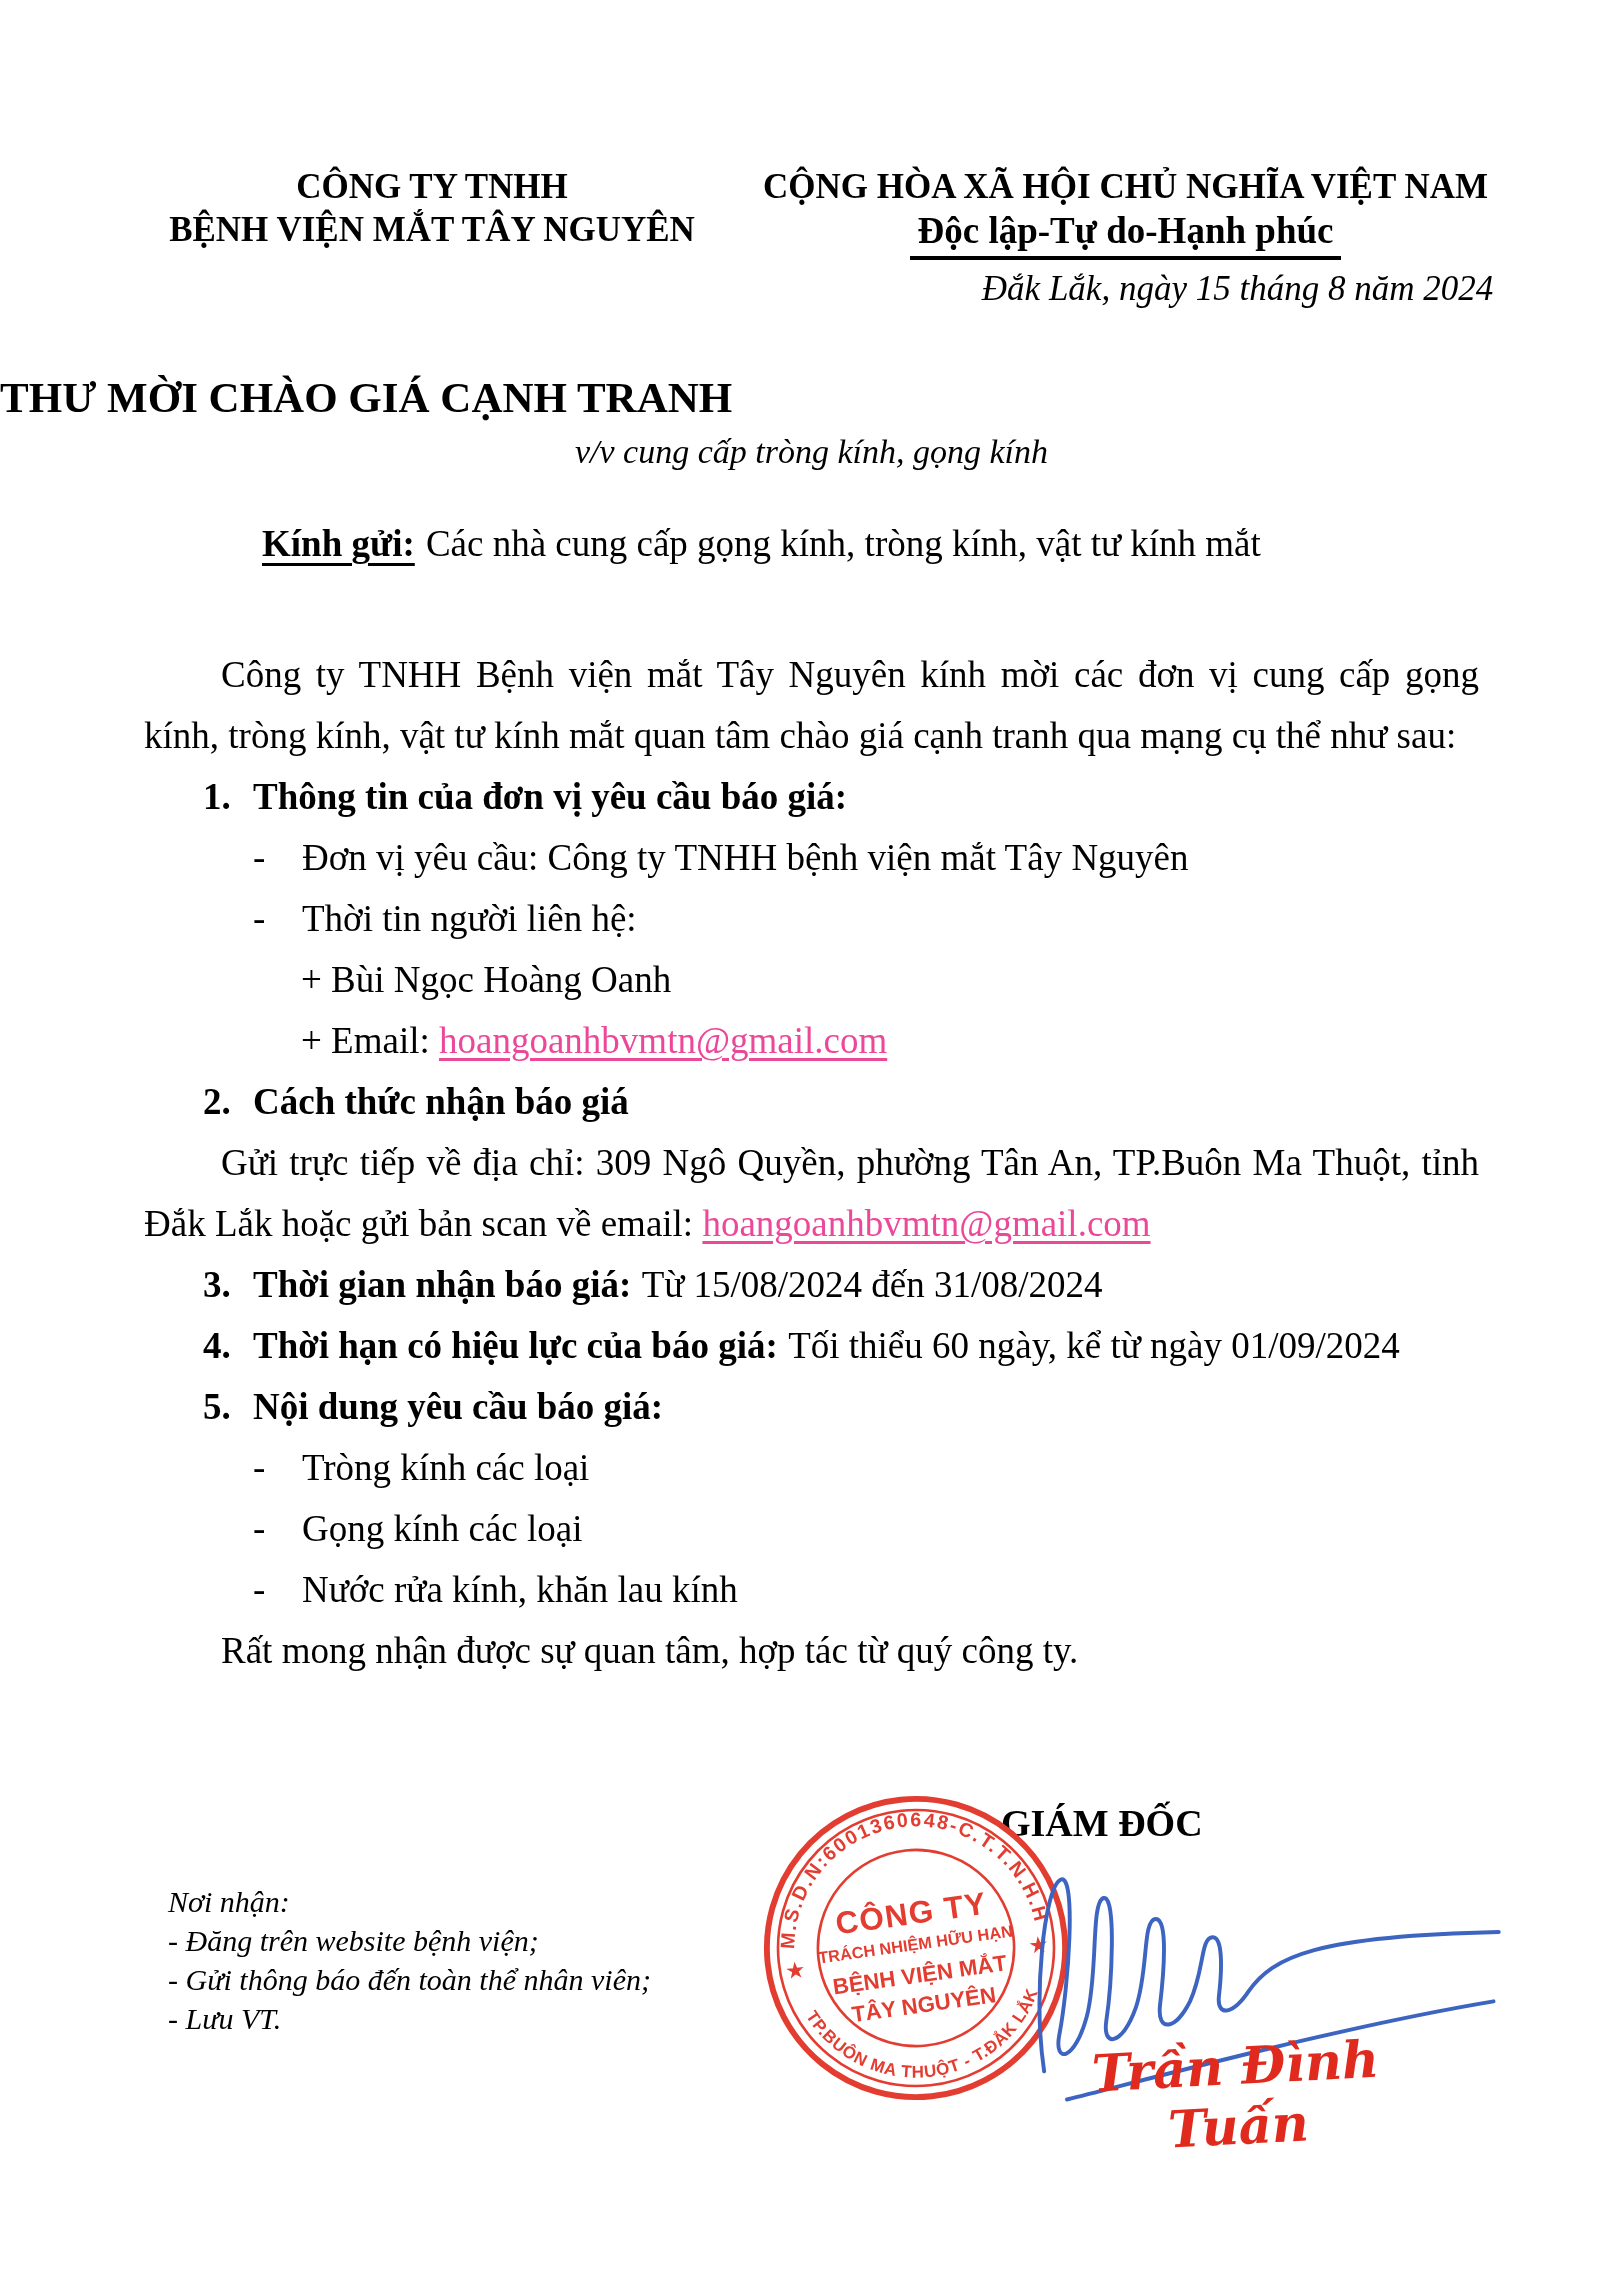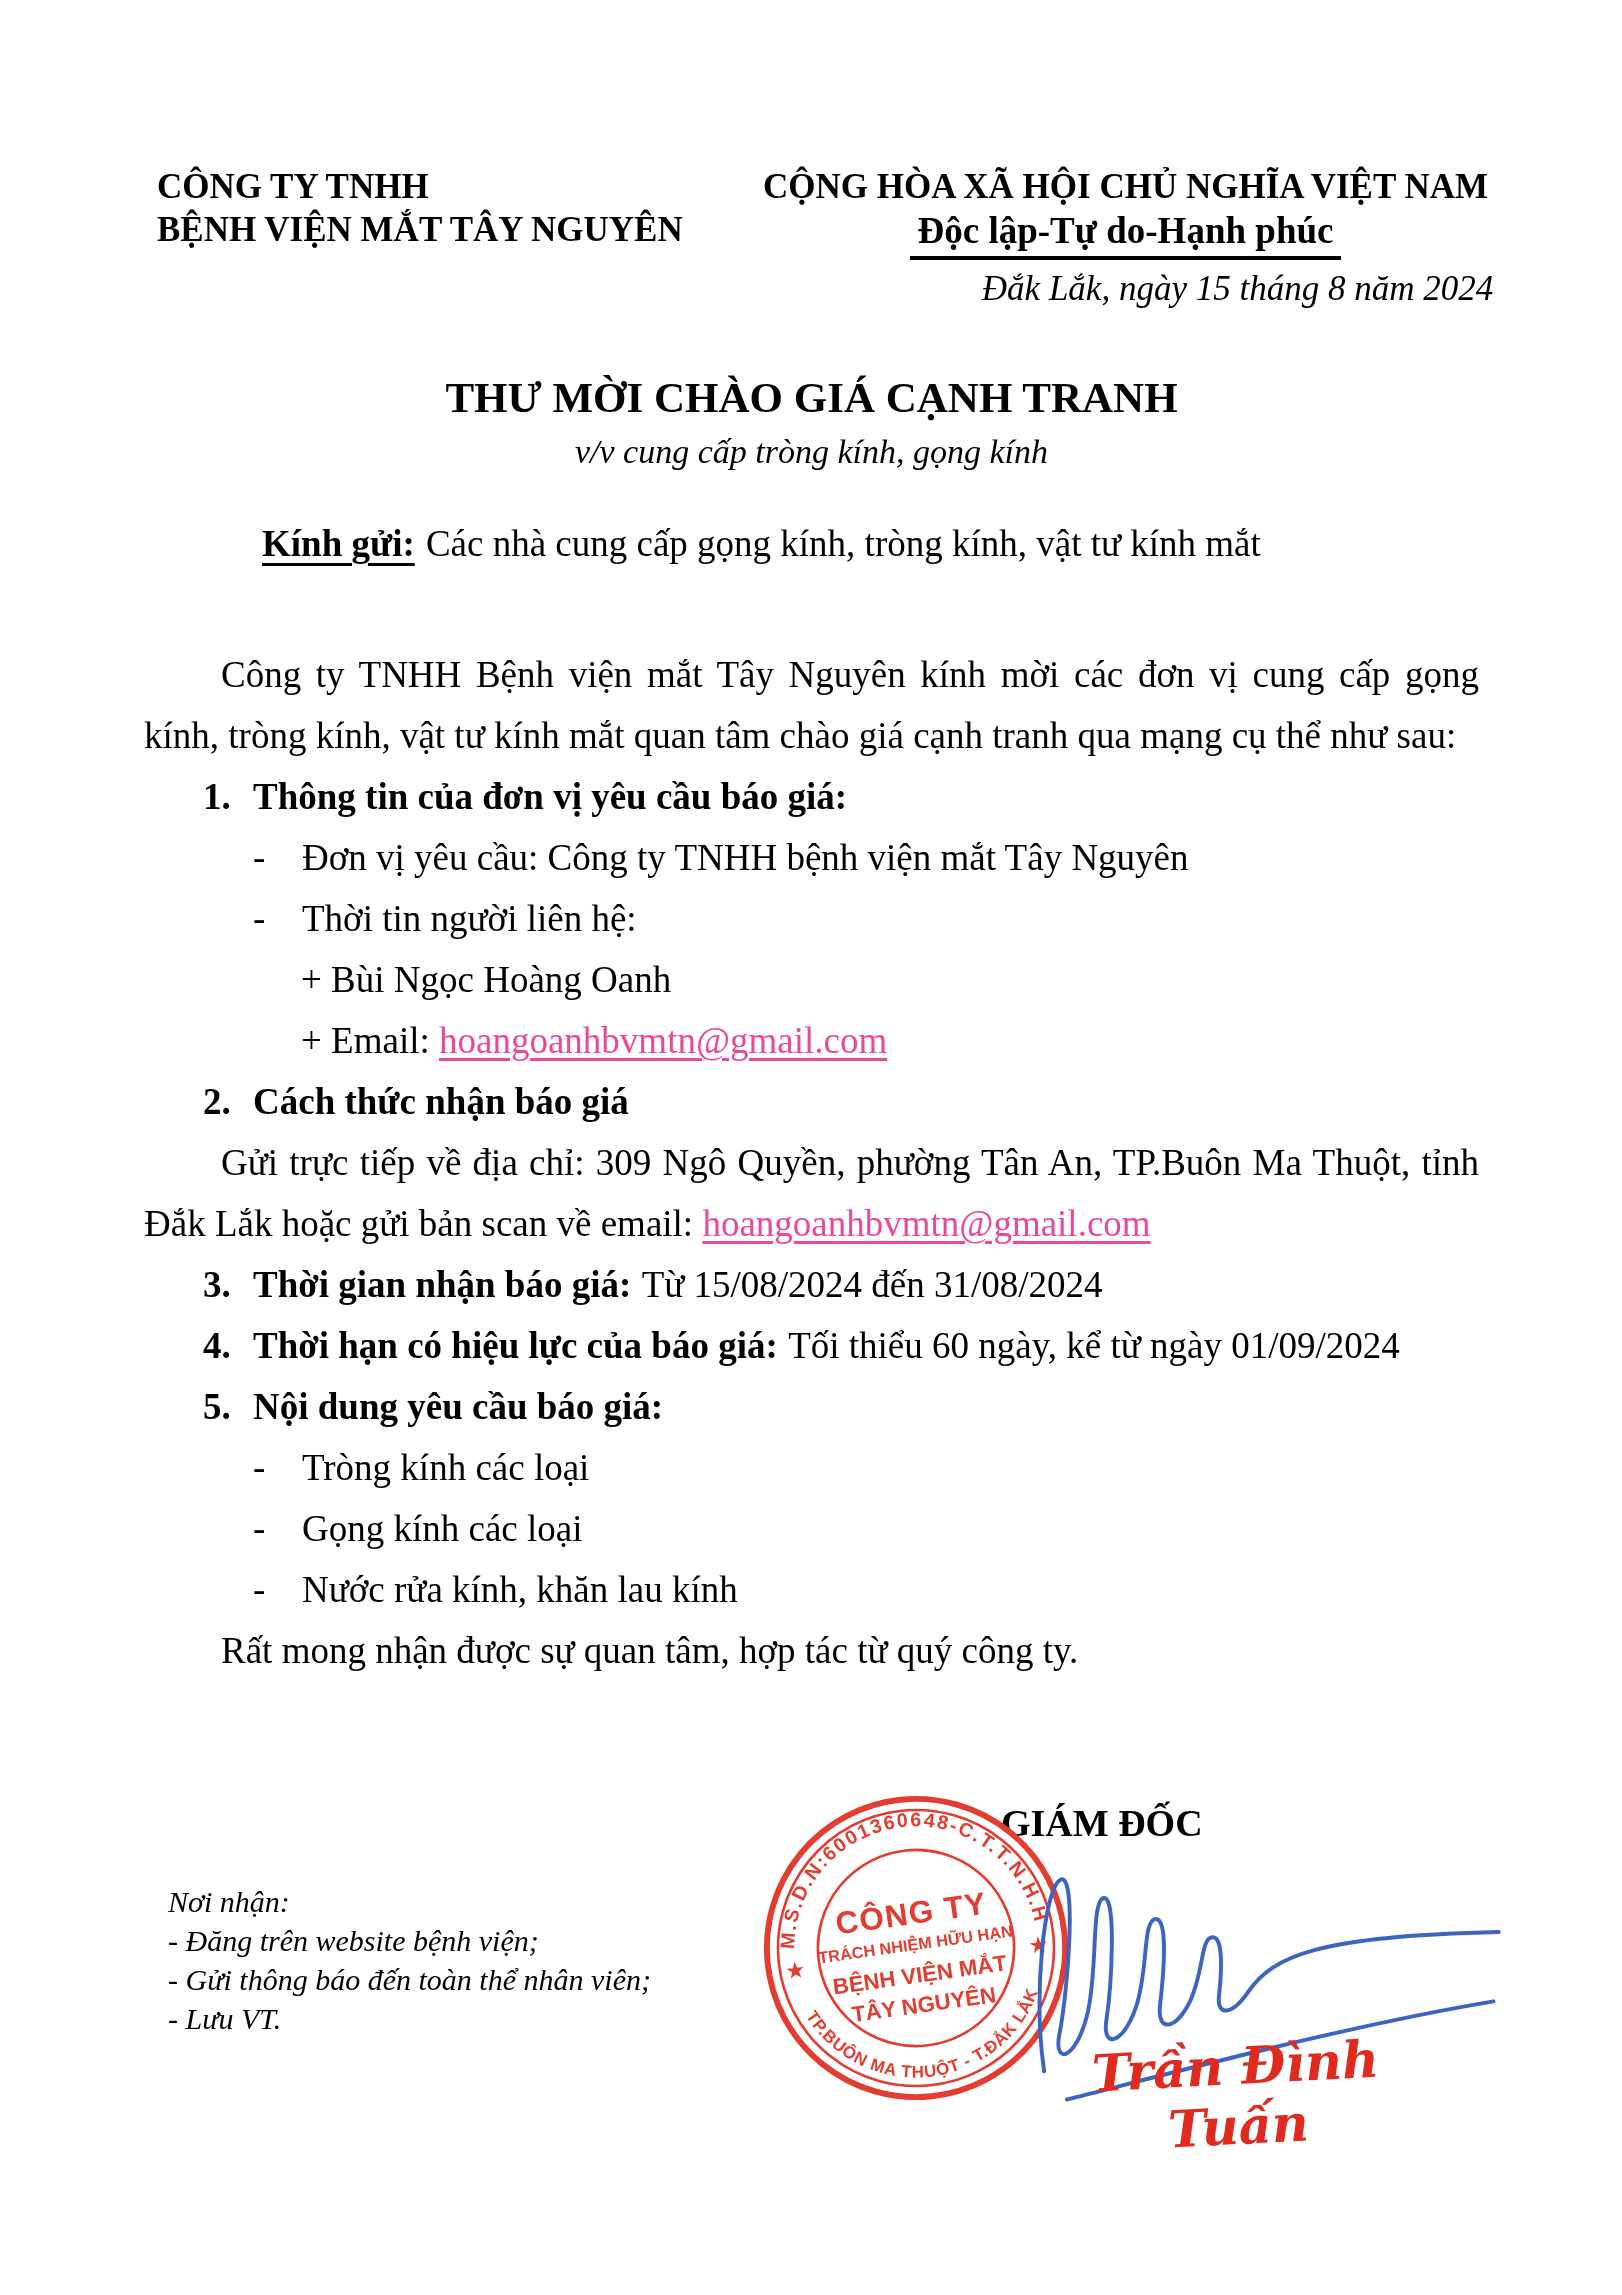--- a/index.html
+++ b/index.html
@@ -8,40 +8,40 @@
     position:relative;
     width:1623px; height:2295px;
     background:#ffffff;
     font-family:"Liberation Serif", serif;
     color:#000;
     overflow:hidden;
   }
   
   .org-block {
     position:absolute; left:157px; top:165px; width:550px;
-    text-align:left; font-weight:bold; font-size:35px; line-height:43px;
+    text-align:center; font-weight:bold; font-size:35px; line-height:43px;
   }
   .national-block {
     position:absolute; left:746px; top:165px; width:759px;
     text-align:center; font-size:35px; line-height:43px;
   }
   .national-line1 { font-weight:bold; }
   .national-line2 { margin-top:1.3px; }
   .national-line2 span {
     display:inline-block; font-weight:bold; font-size:37px;
     border-bottom:4.6px solid #000; padding:0 7.9px 3.9px 7.9px;
   }
   .date-line {
     margin-top:6.5px; font-style:italic; font-size:35px;
     text-align:right; padding-right:11.8px;
   }
   
   .doc-title {
     position:absolute; left:0; right:0; top:373px;
-    text-align:center; font-weight:bold; font-size:43px;
+    font-weight:bold; font-size:43px;
   }
   .doc-subtitle {
     position:absolute; left:0; right:0; top:433px;
     text-align:center; font-style:italic; font-size:34px;
   }
   
   .salutation { position:absolute; left:262px; top:522px; font-size:37px; }
   .salutation .label { font-weight:bold; text-decoration:underline; text-decoration-thickness:3.3px; text-underline-offset:6.5px; }
   .salutation .rest { margin-left:0.30em; }
   

